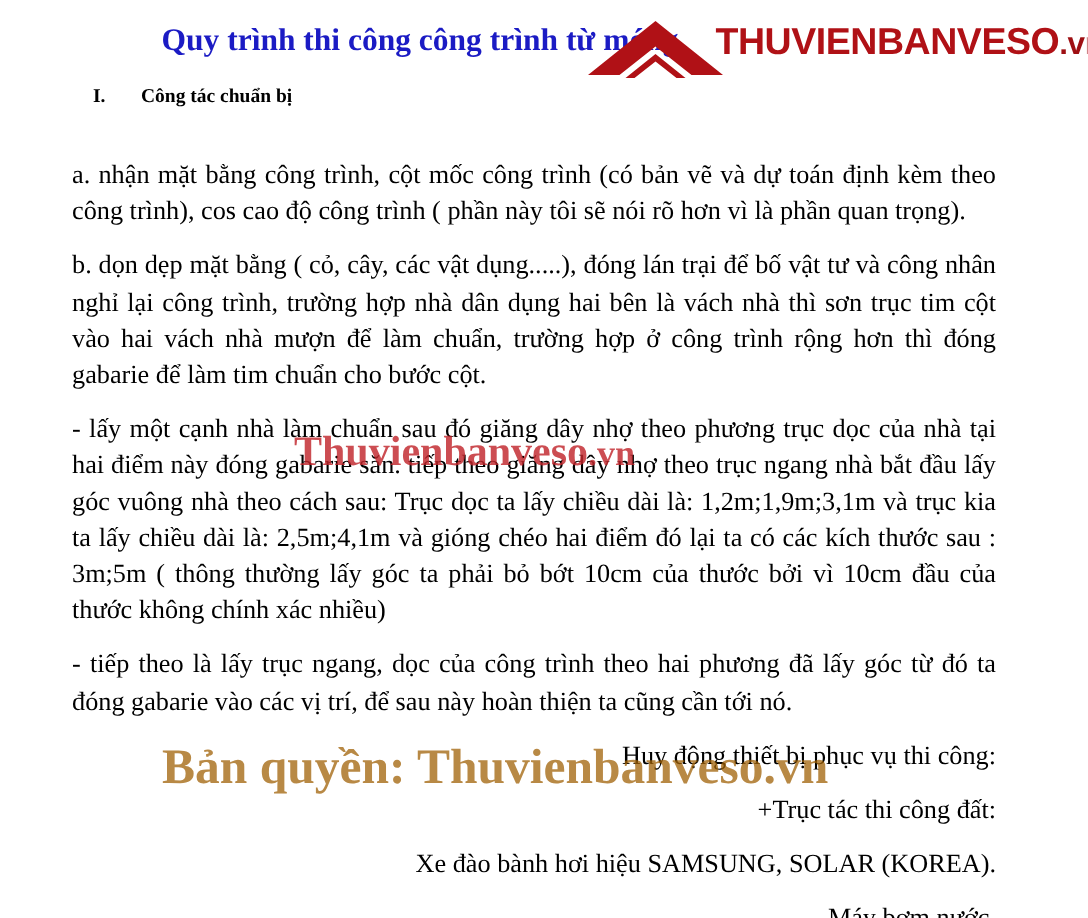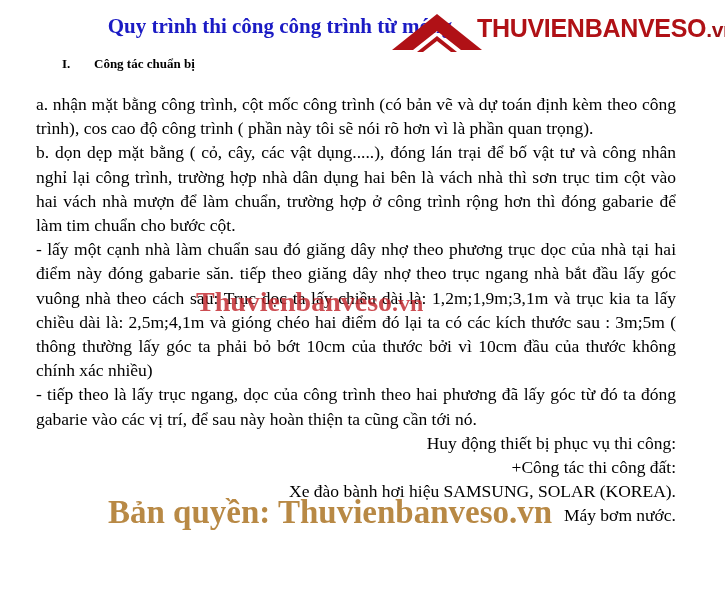--- a/index.html
+++ b/index.html
@@ -56,21 +56,21 @@
     position: absolute;
     left: 36px;
     top: 92px;
     width: 640px;
     font-size: 17.5px;
     line-height: 24.2px;
     color: #000000;
     text-align: left;
   }
   .body-text p {
-    margin: 0;
+    margin: 12px;
     padding: 0;
     text-align: justify;
     text-justify: inter-word;
   }
   .body-text p.nojust {
     text-align: right;
   }
 
   
   .logo-wrap {
@@ -157,21 +157,21 @@
   <div class="section-heading">
     <span class="num">I.</span><span>Công tác chuẩn bị</span>
   </div>
 
   <div class="body-text">
     <p>a. nhận mặt bằng công trình, cột mốc công trình (có bản vẽ và dự toán  định kèm theo công trình), cos cao độ công trình ( phần này tôi sẽ nói rõ hơn vì là phần quan trọng).</p>
     <p>b. dọn dẹp mặt bằng ( cỏ, cây, các vật dụng.....), đóng lán trại để bố vật tư và công nhân nghỉ lại công trình, trường hợp nhà dân dụng hai bên là vách nhà thì sơn trục tim cột vào hai vách nhà mượn để làm chuẩn, trường hợp ở công trình rộng hơn thì đóng gabarie để làm tim chuẩn cho bước cột.</p>
     <p>- lấy một cạnh nhà làm chuẩn sau đó giăng dây nhợ theo phương trục dọc của nhà tại hai điểm này đóng gabarie săn. tiếp theo giăng dây nhợ theo trục ngang nhà bắt đầu lấy góc vuông nhà theo cách sau: Trục dọc ta lấy chiều dài là: 1,2m;1,9m;3,1m và trục kia ta lấy chiều dài là: 2,5m;4,1m và gióng chéo hai điểm đó lại ta có các kích thước sau : 3m;5m ( thông thường lấy góc ta phải bỏ bớt 10cm của thước bởi vì 10cm đầu của thước không chính xác nhiều)</p>
     <p>- tiếp theo là lấy trục ngang, dọc của công trình theo hai phương đã lấy góc từ đó ta đóng gabarie vào các vị trí, để sau này hoàn thiện ta cũng cần tới nó.</p>
     <p class="nojust">Huy động thiết bị phục vụ thi công:</p>
-    <p class="nojust">+Công tác thi công đất:</p>
+    <p class="nojust">+Trục tác thi công đất:</p>
     <p class="nojust">Xe đào bành hơi hiệu SAMSUNG, SOLAR (KOREA).</p>
     <p class="nojust">Máy bơm nước.</p>
 
   </div>
 
   <div class="logo-wrap">
     <div class="logo-mark">
       <svg width="92" height="56" viewBox="0 0 92 56" xmlns="http://www.w3.org/2000/svg">
         <polygon points="46,2 91,38 70,38 46,19 22,38 1,38" fill="#b01116"></polygon>
         <polygon points="46,24 66,40 60,40 46,29 32,40 26,40" fill="#b01116"></polygon>

